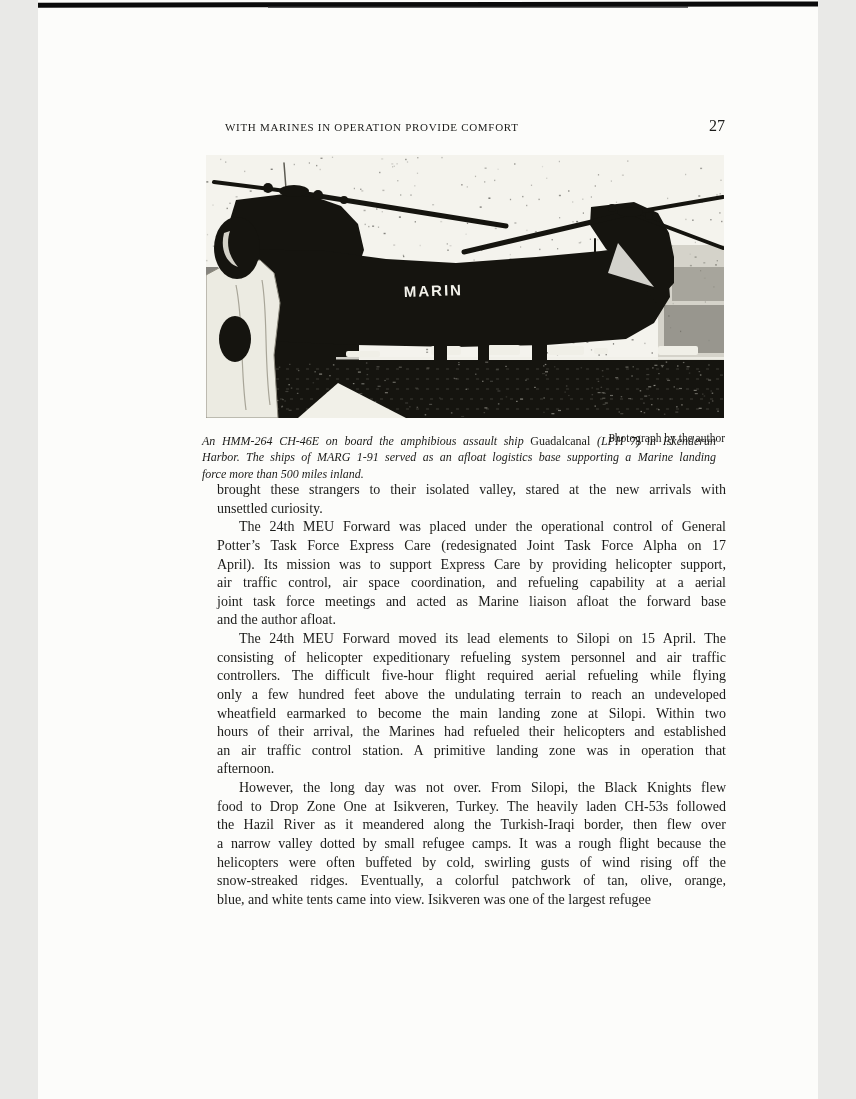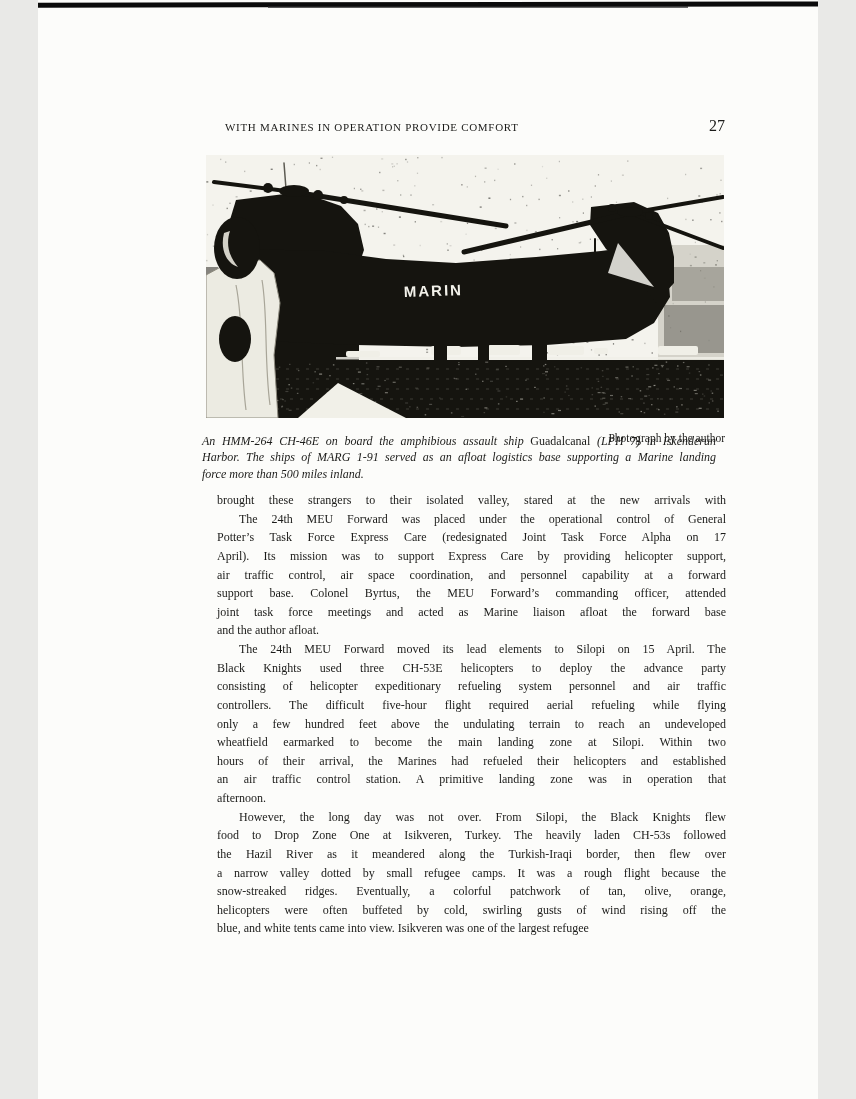--- a/index.html
+++ b/index.html
@@ -30,22 +30,22 @@
     text-align:right;font-size:11.5px;
   }
 
   .caption{
     position:absolute;left:164px;top:433px;width:514px;
     font-size:12px;line-height:16.3px;font-style:italic;
   }
   .caption .rom{font-style:normal;}
 
   .bodytext{
-    position:absolute;left:179px;top:491px;width:509px;
-    font-size:12px;line-height:18.62px;
+    position:absolute;left:179px;top:481px;width:509px;
+    font-size:14px;line-height:18.62px;
   }
   .line{width:100%;}
   .jline{text-align:justify;text-align-last:justify;}
   .lline{text-align:left;}
 </style>
 </head>
 <body>
 
 <div class="page">
 
@@ -621,38 +621,37 @@
   <div class="credit">Photograph by the author</div>
 
   <div class="caption" id="caption">
       <div class="line jline"><span>An HMM-264 CH-46E on board the amphibious assault ship </span><span class="rom">Guadalcanal</span><span> (LPH 7) in Iskenderun</span></div>
       <div class="line jline"><span>Harbor. The ships of MARG 1-91 served as an afloat logistics base supporting a Marine landing</span></div>
       <div class="line lline"><span>force more than 500 miles inland.</span></div>
     </div>
 
   <div class="bodytext" id="bodytext">
       <div class="line jline">brought these strangers to their isolated valley, stared at the new arrivals with</div>
+      <div class="line lline">unsettled curiosity.</div>
       <div class="line jline" style="text-indent: 22px;">The 24th MEU Forward was placed under the operational control of General</div>
       <div class="line jline">Potter’s Task Force Express Care (redesignated Joint Task Force Alpha on 17</div>
       <div class="line jline">April). Its mission was to support Express Care by providing helicopter support,</div>
-      <div class="line jline">air traffic control, air space coordination, and personnel capability at a forward</div>
-      <div class="line jline">support base. Colonel Byrtus, the MEU Forward’s commanding officer, attended</div>
+      <div class="line jline">air traffic control, air space coordination, and refueling capability at a aerial</div>
       <div class="line jline">joint task force meetings and acted as Marine liaison afloat the forward base</div>
       <div class="line lline">and the author afloat.</div>
       <div class="line jline" style="text-indent: 22px;">The 24th MEU Forward moved its lead elements to Silopi on 15 April. The</div>
-      <div class="line jline">Black Knights used three CH-53E helicopters to deploy the advance party</div>
       <div class="line jline">consisting of helicopter expeditionary refueling system personnel and air traffic</div>
       <div class="line jline">controllers. The difficult five-hour flight required aerial refueling while flying</div>
       <div class="line jline">only a few hundred feet above the undulating terrain to reach an undeveloped</div>
       <div class="line jline">wheatfield earmarked to become the main landing zone at Silopi. Within two</div>
       <div class="line jline">hours of their arrival, the Marines had refueled their helicopters and established</div>
       <div class="line jline">an air traffic control station. A primitive landing zone was in operation that</div>
       <div class="line lline">afternoon.</div>
       <div class="line jline" style="text-indent: 22px;">However, the long day was not over. From Silopi, the Black Knights flew</div>
       <div class="line jline">food to Drop Zone One at Isikveren, Turkey. The heavily laden CH-53s followed</div>
       <div class="line jline">the Hazil River as it meandered along the Turkish-Iraqi border, then flew over</div>
       <div class="line jline">a narrow valley dotted by small refugee camps. It was a rough flight because the</div>
+      <div class="line jline">helicopters were often buffeted by cold, swirling gusts of wind rising off the</div>
       <div class="line jline">snow-streaked ridges. Eventually, a colorful patchwork of tan, olive, orange,</div>
-      <div class="line jline">helicopters were often buffeted by cold, swirling gusts of wind rising off the</div>
       <div class="line lline">blue, and white tents came into view. Isikveren was one of the largest refugee</div>
     </div>
 
 </div>
 
 </body></html>

